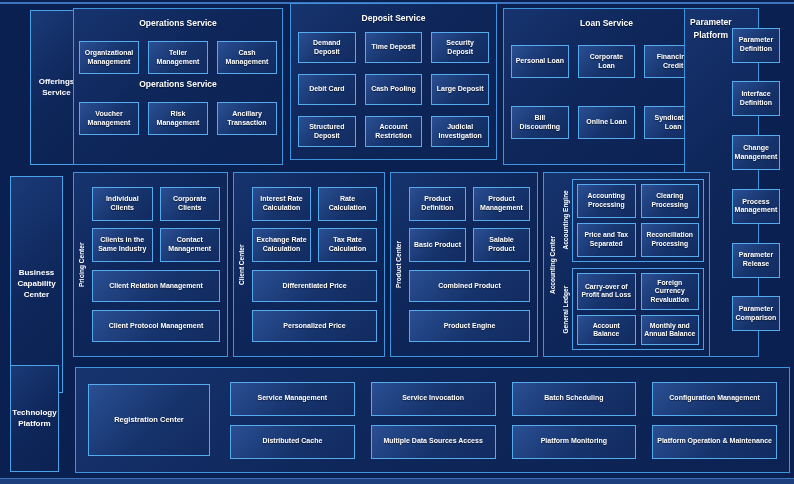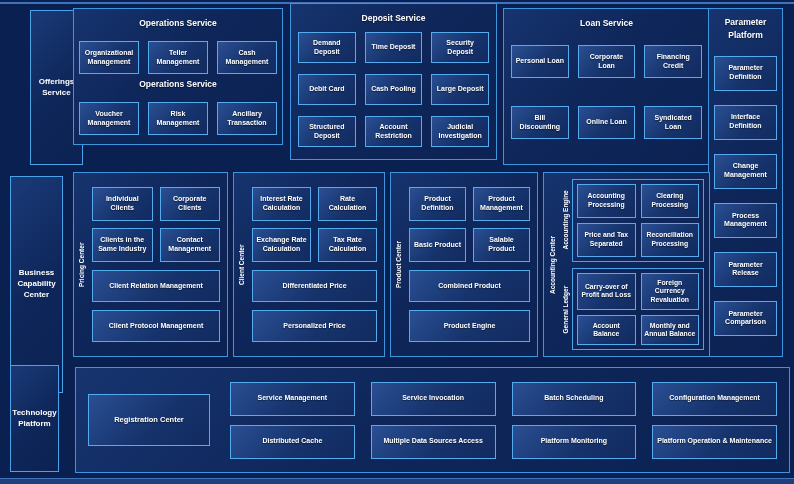--- a/index.html
+++ b/index.html
@@ -34,34 +34,34 @@
   .vlabel{
     writing-mode:vertical-rl;transform:rotate(180deg);
     display:flex;align-items:center;justify-content:center;text-align:center;
     font-weight:bold;font-size:6.5px;line-height:1.2;
     white-space:nowrap;
   }
   .grid3{display:grid;grid-template-columns:repeat(3,1fr);column-gap:9px;}
   .grid2{display:grid;grid-template-columns:repeat(2,1fr);column-gap:7px;}
 
   
-  #ops{left:73px;top:8px;width:210px;height:137px;padding:0 5px;}
+  #ops{left:73px;top:8px;width:210px;height:157px;padding:0 5px;}
   #ops .grid3{margin-top:13px;}
   #ops .sbox{height:33px;}
   #ops .mid{margin-top:5px;}
   #dep{left:290px;top:3px;width:207px;height:157px;padding:0 7px;}
   #dep .grid3{margin-top:9px;row-gap:11px;}
   #dep .sbox{height:31px;}
   #loan{left:503px;top:8px;width:207px;height:157px;padding:0 7px;}
   #loan .grid3{margin-top:17px;row-gap:28px;}
   #loan .sbox{height:33px;}
   .ptop{margin-top:9px;}
 
   
-  #param{left:708px;top:8px;width:75px;height:349px;padding:0 5px;display:flex;flex-direction:column;}
+  #param{left:684px;top:8px;width:75px;height:349px;padding:0 5px;display:flex;flex-direction:row;}
   #param .ptitle{margin-top:7px;line-height:1.5;}
   #param .col{display:flex;flex-direction:column;justify-content:space-evenly;flex:1;padding-bottom:6px;}
   #param .sbox{height:35px;}
 
   
   .midpanel{top:172px;height:185px;display:flex;}
   .midpanel .content{flex:1;padding:14px 7px 0 2px;}
   .midpanel .vlabel{width:16px;}
   .midpanel .sbox{height:34px;}
   .midpanel .grid2{row-gap:7px;}
@@ -77,21 +77,21 @@
   #acct .group{flex:1;display:flex;}
   #acct .group .vlabel{width:13px;}
   #acct .gbox{
     flex:1;box-sizing:border-box;border:1px solid #4aa3e8;padding:4px;
     display:grid;grid-template-columns:1fr 1fr;gap:5px;
   }
   #acct .sbox{height:auto;font-size:6.8px;}
 
   
   #tech{left:75px;top:367px;width:715px;height:106px;display:flex;align-items:center;padding:0 12px;}
-  #reg{width:122px;height:52px;font-size:7.5px;margin-right:20px;flex:none;}
+  #reg{width:122px;height:72px;font-size:7.5px;margin-right:20px;flex:none;}
   #tech .grid4{flex:1;display:grid;grid-template-columns:repeat(4,1fr);column-gap:16px;row-gap:9px;}
   #tech .grid4 .sbox{height:34px;font-size:7px;}
 
   
   #side-offerings{left:10px;top:10px;width:53px;height:155px;margin-left:20px;}
   #side-business{left:10px;top:176px;width:53px;height:217px;}
   #side-technology{left:10px;top:365px;width:49px;height:107px;}
 </style>
 </head>
 <body>

